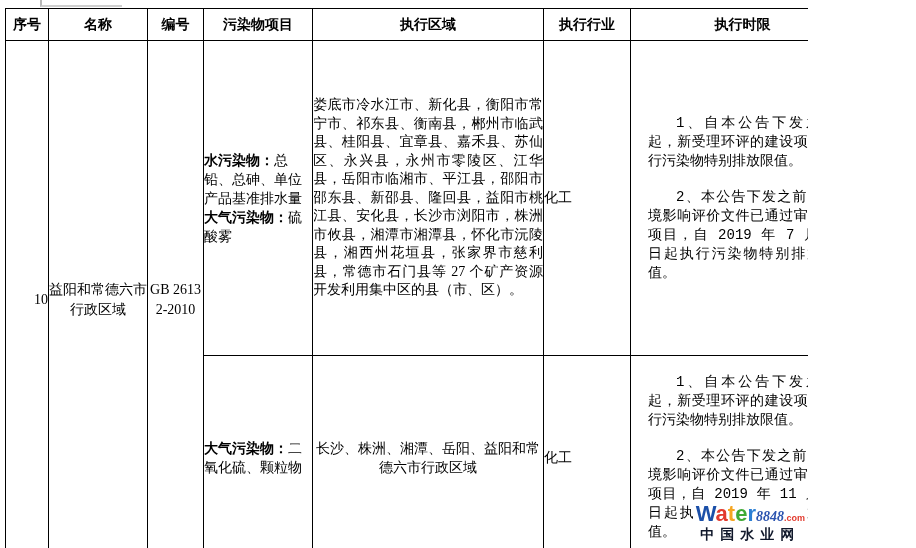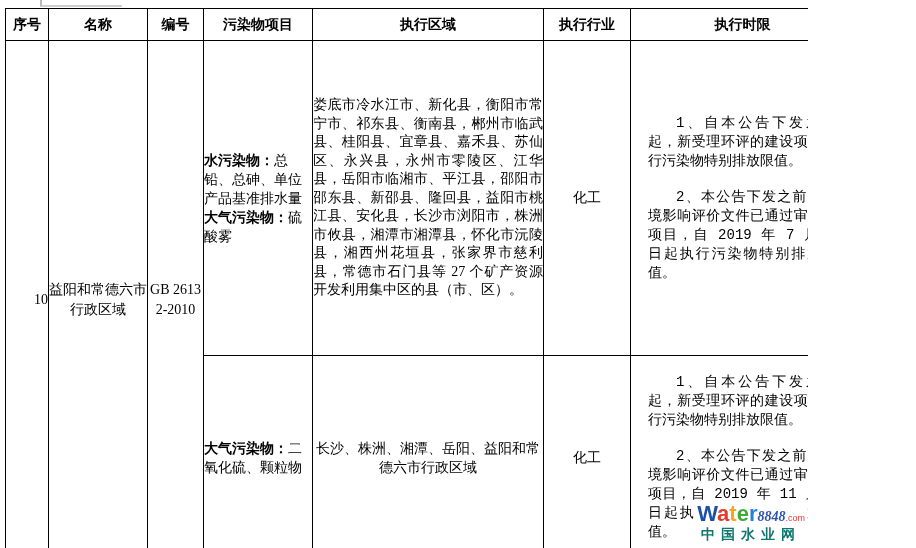--- a/index.html
+++ b/index.html
@@ -42,41 +42,41 @@
   .c-center { text-align: right; }
   .code-cell { text-align: center; word-break: break-all; padding: 0 3px; font-size: 13.5px; line-height: 20px; }
   .name-cell { text-align: center; padding: 0 6px; line-height: 20px; }
 
   .pollutants-cell { padding: 2px 5px; line-height: 19px; }
   .pollutants-cell .grp-label { font-weight: bold; font-family: "Liberation Sans", "DejaVu Sans", sans-serif; }
 
   .region-cell { padding: 2px 6px; line-height: 18.5px; text-align: justify; border-radius: 6px; }
   .region-cell-center { padding: 2px 10px; line-height: 19px; text-align: center; }
 
-  .industry-cell { text-align: center; }
+  .industry-cell { text-align: left; }
 
   .deadline-cell { padding: 2px 8px; line-height: 19px; }
   .deadline-cell p { margin: 17px; text-indent: 2em; text-align: justify; font-family: Liberation Mono, monospace; }
 
   
   .watermark {
     position: absolute; right: 1px; bottom: 7px;
     text-align: center; line-height: 1; z-index: 5;
     background: #fff; padding: 1px 2px 0 3px;
   }
   .wm-line1 {
     font-family: "Liberation Sans", "DejaVu Sans", sans-serif;
     font-weight: bold; font-size: 22px; white-space: nowrap;
   }
   .wm-number {
     font-family: "Liberation Serif", "DejaVu Serif", serif;
     font-style: italic; font-weight: bold; font-size: 14px;
   }
   .wm-domain {
-    font-size: 9px; font-weight: normal; vertical-align: baseline;
+    font-size: 9px; font-weight: bold; vertical-align: baseline;
   }
   .wm-caption {
     font-family: "Liberation Sans", "DejaVu Sans", sans-serif;
     font-weight: bold; font-size: 14px; letter-spacing: 6px;
     margin-top: 2px; white-space: nowrap;
   }
 </style>
 </head>
 <body>
 
@@ -139,16 +139,16 @@
           <p>1、自本公告下发之日起，新受理环评的建设项目执行污染物特别排放限值。</p>
           <p>2、本公告下发之前，环境影响评价文件已通过审批的项目，自 2019 年 11 月 1 日起执行污染物特别排放限值。</p>
         </td>
         <td></td>
       </tr>
     </tbody>
   </table>
 
   <div class="watermark">
     <div class="wm-line1"><span id="wm-brand"><span style="color: rgb(27, 79, 168);">W</span><span style="color: rgb(226, 58, 46);">a</span><span style="color: rgb(245, 166, 35);">t</span><span style="color: rgb(63, 170, 53);">e</span><span style="color: rgb(43, 127, 212);">r</span></span><span class="wm-number" id="wm-number" style="color: rgb(45, 85, 176);">8848</span><span class="wm-domain" id="wm-domain" style="color: rgb(226, 58, 46);">.com</span></div>
-    <div class="wm-caption" id="wm-caption" style="color: #0f766e;">中国水业网</div>
+    <div class="wm-caption" id="wm-caption" style="color: #0f172a;">中国水业网</div>
   </div>
 
 </div>
 
 </body></html>

